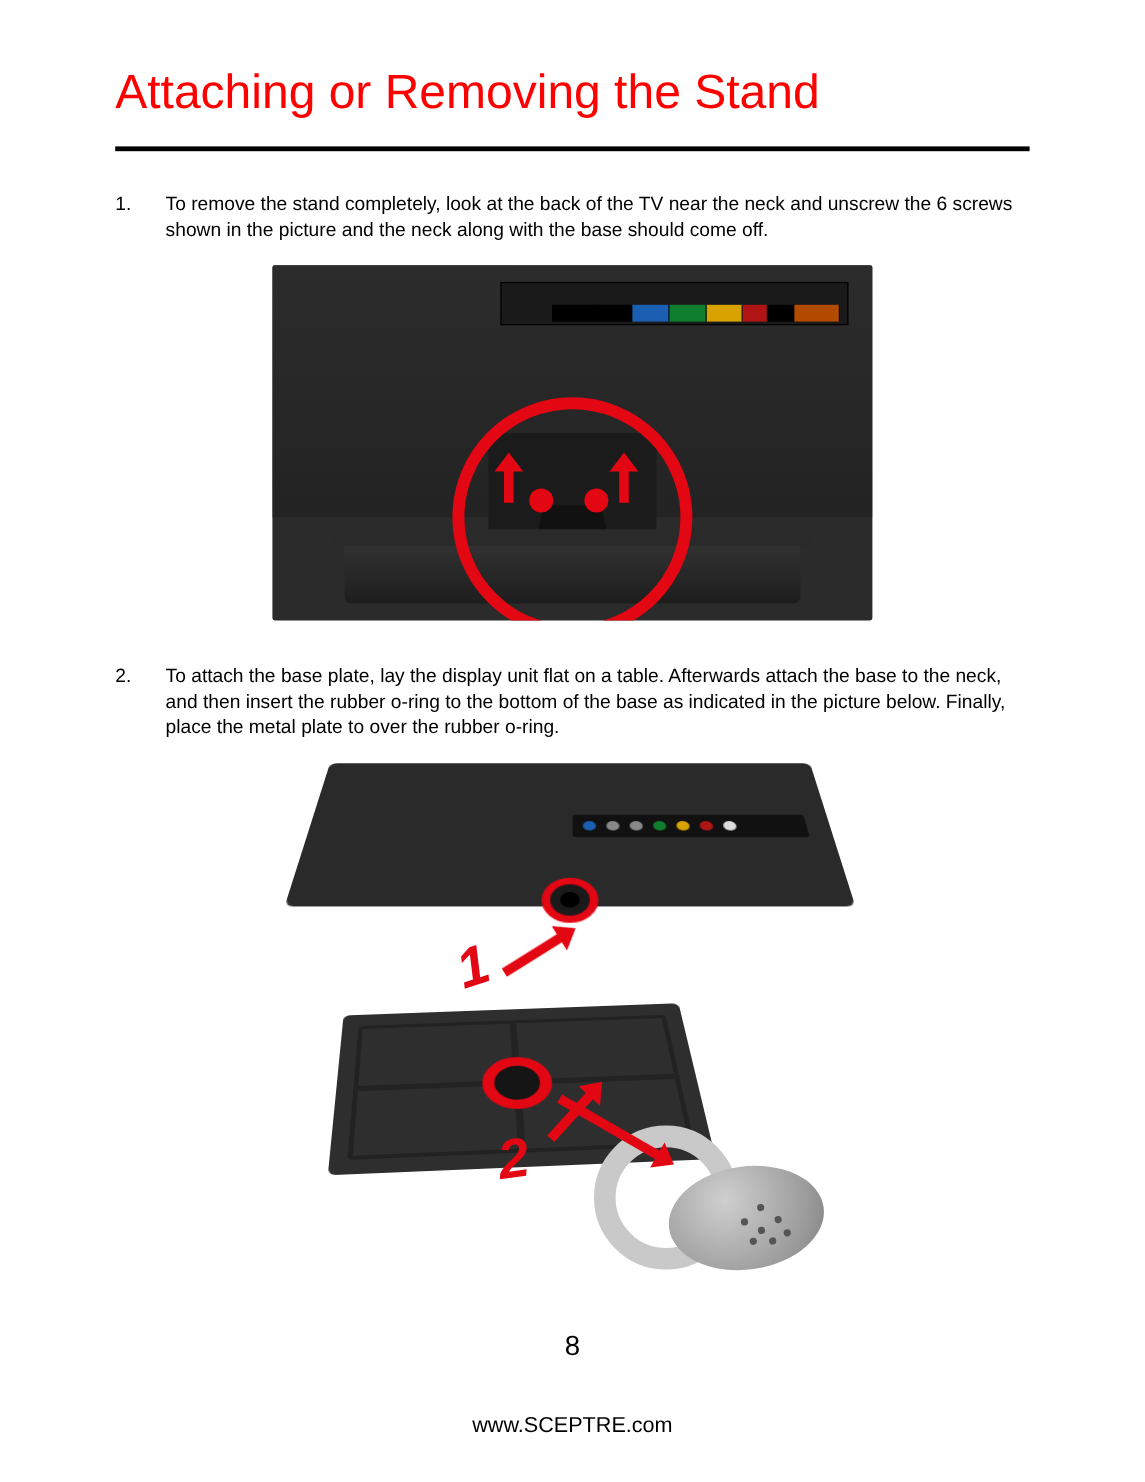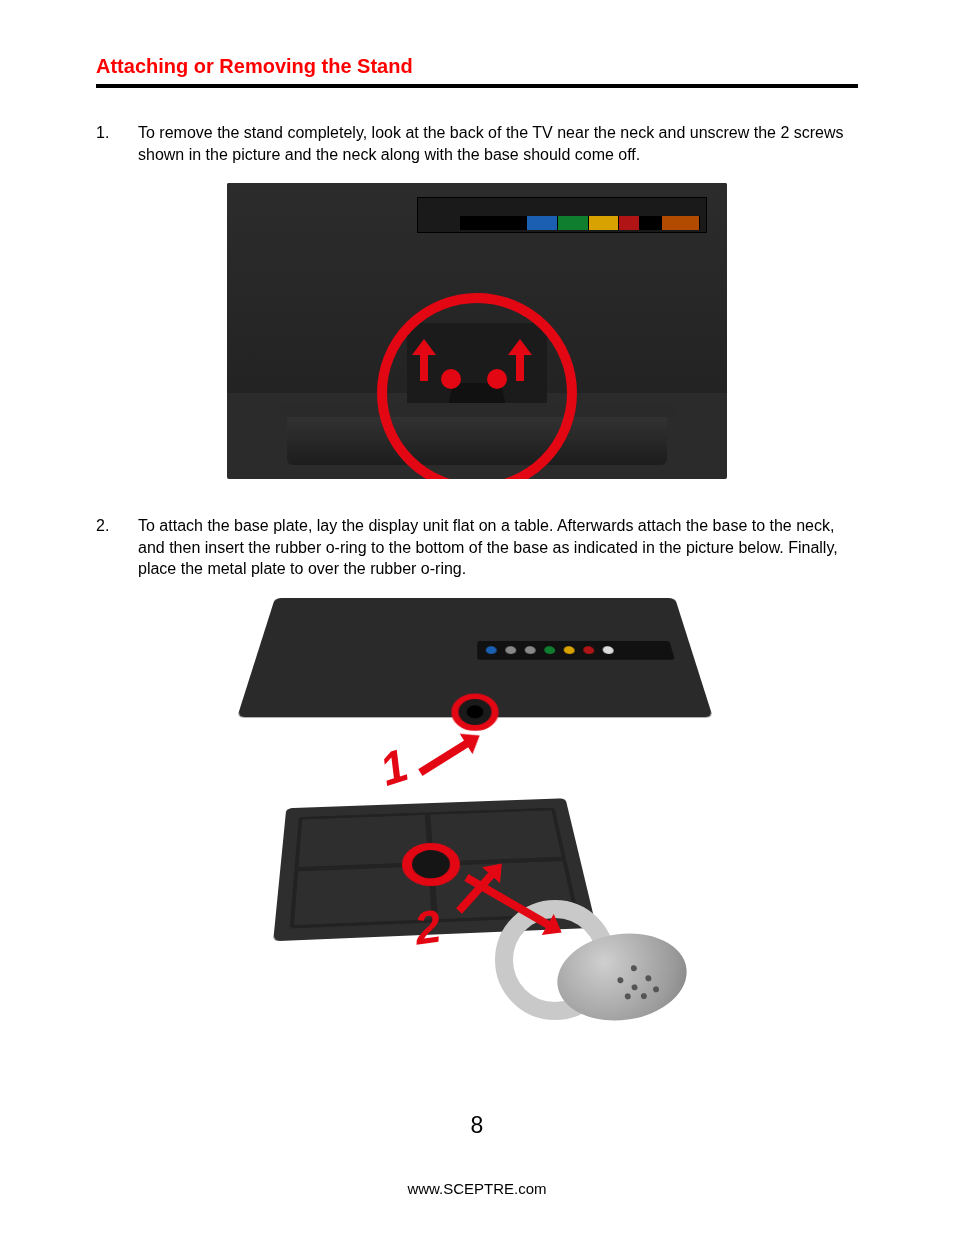--- a/index.html
+++ b/index.html
@@ -1,18 +1,18 @@
 <!DOCTYPE html>
 <html><head>
 <meta charset="utf-8">
 <style>
   * { box-sizing: border-box; margin: 0; padding: 0; }
   html, body { width: 954px; height: 1235px; background: #ffffff; font-family: Arial, Helvetica, sans-serif; color: #000; }
   .page { position: relative; width: 954px; height: 1235px; padding: 55px 96px 30px 96px; }
-  .title { font-size: 20px; font-weight: bold; color: #ff0000; margin-bottom: 6px; }
+  .title { font-size: 40px; font-weight: normal; color: #ff0000; margin-bottom: 22px; }
   .rule { height: 4px; background: #000; width: 100%; margin-bottom: 34px; }
   .list { list-style: none; font-size: 16px; line-height: 1.35; }
   .list-item { display: flex; margin-bottom: 14px; }
   .list-num { width: 42px; flex: 0 0 42px; }
   .list-body { flex: 1; }
   .figure-wrap { display: flex; justify-content: center; margin: 18px 0 36px 0; }
 
   
   .fig1 { position: relative; width: 500px; height: 296px; background: #2b2b2b; border-radius: 2px; overflow: hidden; }
   .fig1 .tv-body { position:absolute; left:0; top:0; right:0; height:210px; background: linear-gradient(#2c2c2c,#232323); }
@@ -66,34 +66,34 @@
   .fig2 .arr2b .sh{position:absolute;left:0;top:3px;right:14px;height:8px;background:#e30613;}
   .fig2 .arr2b .hd{position:absolute;right:0;top:-5px;width:0;height:0;border-top:12px solid transparent;border-bottom:12px solid transparent;border-left:16px solid #e30613;}
   
   .fig2 .oring{position:absolute;left:248px;top:302px;width:120px;height:120px;border:18px solid #c9c9c9;border-radius:50%;}
   
   .fig2 .plate{position:absolute;left:310px;top:336px;width:130px;height:86px;border-radius:50%;background:radial-gradient(circle at 38% 30%, #cfcfcf, #9a9a9a 70%, #7a7a7a);transform:rotate(-8deg);}
   .fig2 .plate .dot{position:absolute;width:6px;height:6px;background:#555;border-radius:50%;}
 
   .footer { position:absolute; bottom:36px; left:0; right:0; text-align:center; }
   .footer .pg { font-size:23px; margin-bottom:4px; }
-  .footer .line { font-size:15px; line-height:1.35;margin-top:40px; }
+  .footer .line { font-size:18px; line-height:1.35;margin-top:40px; }
 </style>
 </head>
 <body>
 
 <div class="page">
 
   <h1 class="title">Attaching or Removing the Stand</h1>
   <div class="rule"></div>
 
   <ol class="list">
     <li class="list-item">
       <span class="list-num">1.</span>
-      <span class="list-body">To remove the stand completely, look at the back of the TV near the neck and unscrew the 2 screws shown in the picture and the neck along with the base should come off.</span>
+      <span class="list-body">To remove the stand completely, look at the back of the TV near the neck and unscrew the 6 screws shown in the picture and the neck along with the base should come off.</span>
     </li>
   </ol>
 
   <div class="figure-wrap">
     <div class="fig1">
       <div class="tv-body"></div>
       <div class="port-panel">
         <div class="strip">
           <div class="port bk" style="width:42px"></div>
           <div class="port bk" style="width:28px"></div>

